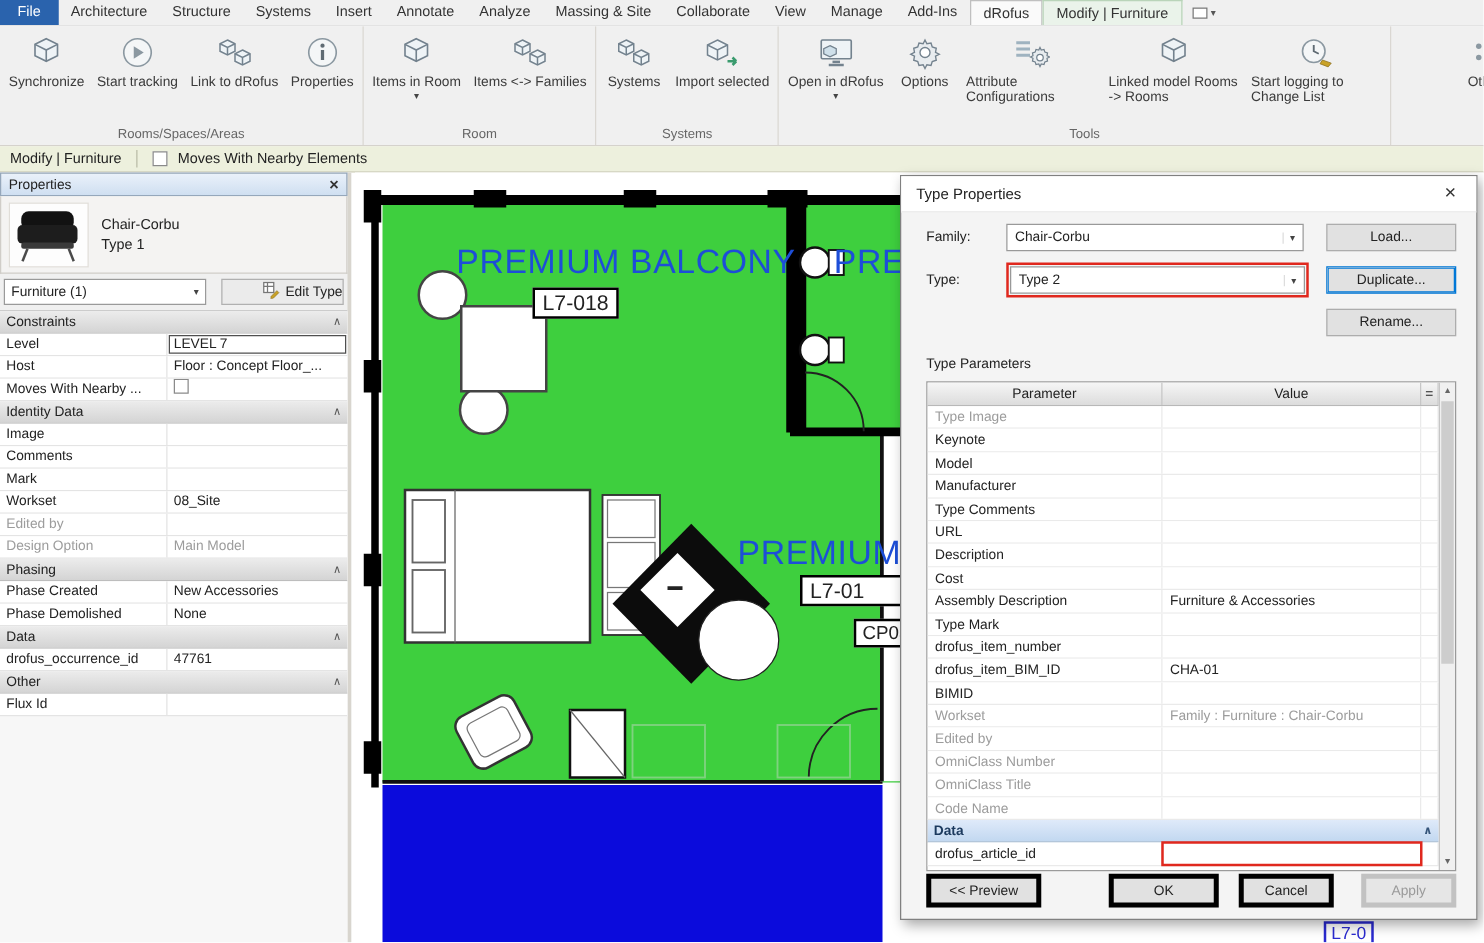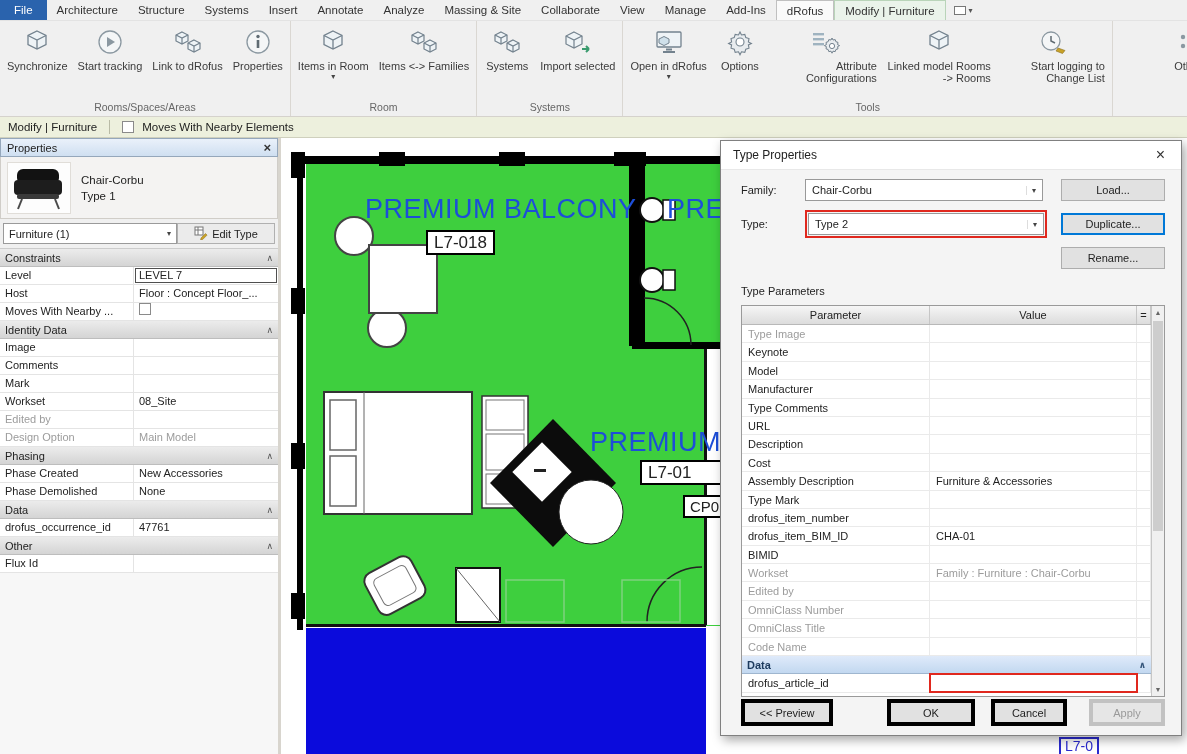--- a/index.html
+++ b/index.html
@@ -19,42 +19,42 @@
   .rt-arrow{font-size:8px;color:#555}
 
   
   .ribbon{position:absolute;top:21px;left:0;width:100%;height:96px;background:#f0f0f0;border-bottom:1px solid #d5d2cc;overflow:hidden}
   .ribbon-groups{display:flex;height:100%}
   .ribbon-group{display:flex;flex-direction:column;border-right:1px solid #dad7d2;padding:0 3px}
   .ribbon-group.overflow{margin-left:auto;width:34px;overflow:hidden;border-right:none}
   .ribbon-buttons{flex:1;display:flex;align-items:stretch;gap:2px}
   .ribbon-btn{min-width:54px;max-width:112px;display:flex;flex-direction:column;align-items:center;padding:5px 4px 0;cursor:pointer}
   .ribbon-icon{height:32px;display:flex;align-items:center;justify-content:center}
-  .ribbon-label{margin-top:2px;text-align:right;line-height:12px;font-size:11px;color:#3b3b3b}
+  .ribbon-label{margin-top:2px;text-align:left;line-height:12px;font-size:11px;color:#3b3b3b}
   .ribbon-dd{font-size:8px;color:#444;margin-top:1px;line-height:8px}
   .ribbon-group-label{height:18px;text-align:center;color:#666;font-size:10.5px;line-height:18px;white-space:nowrap}
 
   
   .options-bar{position:absolute;top:117px;left:0;width:100%;height:21px;background:#edf0dd;border-bottom:1px solid #cfd0bd;display:flex;align-items:center;padding:0 8px;gap:8px}
   .ob-label{color:#222;font-size:11.5px}
   .ob-sep{width:1px;height:14px;background:#b9bba6;margin:0 4px}
   .checkbox{width:12px;height:12px;border:1px solid #8a8a8a;background:#fff;display:inline-block;flex:none}
   .ob-check-label{font-size:11.5px;color:#222}
 
   
   .props{position:absolute;left:0;top:138px;width:281px;bottom:0;background:#f0f0f0;border-right:3px solid #d8d5ce;display:flex;flex-direction:column;z-index:3}
   .props-header{height:19px;background:linear-gradient(#eaf1fa,#cfdff1);border:1px solid #95a7bb;display:flex;align-items:center;padding:0 6px;flex:none}
   .props-close{margin-left:auto;font-size:13px;font-weight:bold;color:#333;cursor:pointer;line-height:13px}
   .type-preview{height:62px;background:#f4f3f2;border:1px solid #d0cdc8;border-top:none;display:flex;align-items:center;gap:10px;padding:4px 6px;flex:none}
   .chair-img{width:64px;height:52px;background:#fdfdfd;border:1px solid #e0ddd8;display:flex;align-items:center;justify-content:center}
   .tp-text{font-size:11.5px;color:#222;line-height:16px}
-  .type-selector{display:flex;margin:4px 3px;gap:0;flex:none}
+  .type-selector{display:flex;margin:4px 3px;gap:12px;flex:none}
   .combo{flex:1;height:21px;background:#fff;border:1px solid #9a9a9a;display:flex;align-items:center;padding:0 5px;cursor:pointer}
   .combo .arrow{margin-left:auto;font-size:8px;color:#444}
-  .edit-type{width:98px;height:21px;background:#ebebeb;border:1px solid #b0b0b0;display:flex;align-items:center;justify-content:center;gap:4px;cursor:pointer}
+  .edit-type{width:98px;height:21px;background:#ebebeb;border:1px solid #b0b0b0;display:flex;align-items:center;justify-content:flex-end;gap:4px;cursor:pointer}
   .prop-grid{flex:1;background:#f7f7f7;border-top:1px solid #ccc;overflow:hidden}
   .prop-section{height:18px;background:linear-gradient(#ececec,#d4d4d4);border-bottom:1px solid #bdbdbd;display:flex;align-items:center;padding:0 5px;color:#222;cursor:pointer}
   .prop-section .chev{margin-left:auto;font-size:9px;color:#555}
   .prop-row{display:grid;grid-template-columns:134px 1fr;height:18px;border-bottom:1px solid #e4e4e4;background:#fff}
   .prop-label{padding:0 5px;line-height:17px;border-right:1px solid #e4e4e4;overflow:hidden;white-space:nowrap}
   .prop-value{padding:0 5px;line-height:17px;overflow:hidden;white-space:nowrap}
   .prop-value.selected{outline:1px solid #4f4f4f;outline-offset:-2px}
   .muted{color:#9c9c9c}
 
   

